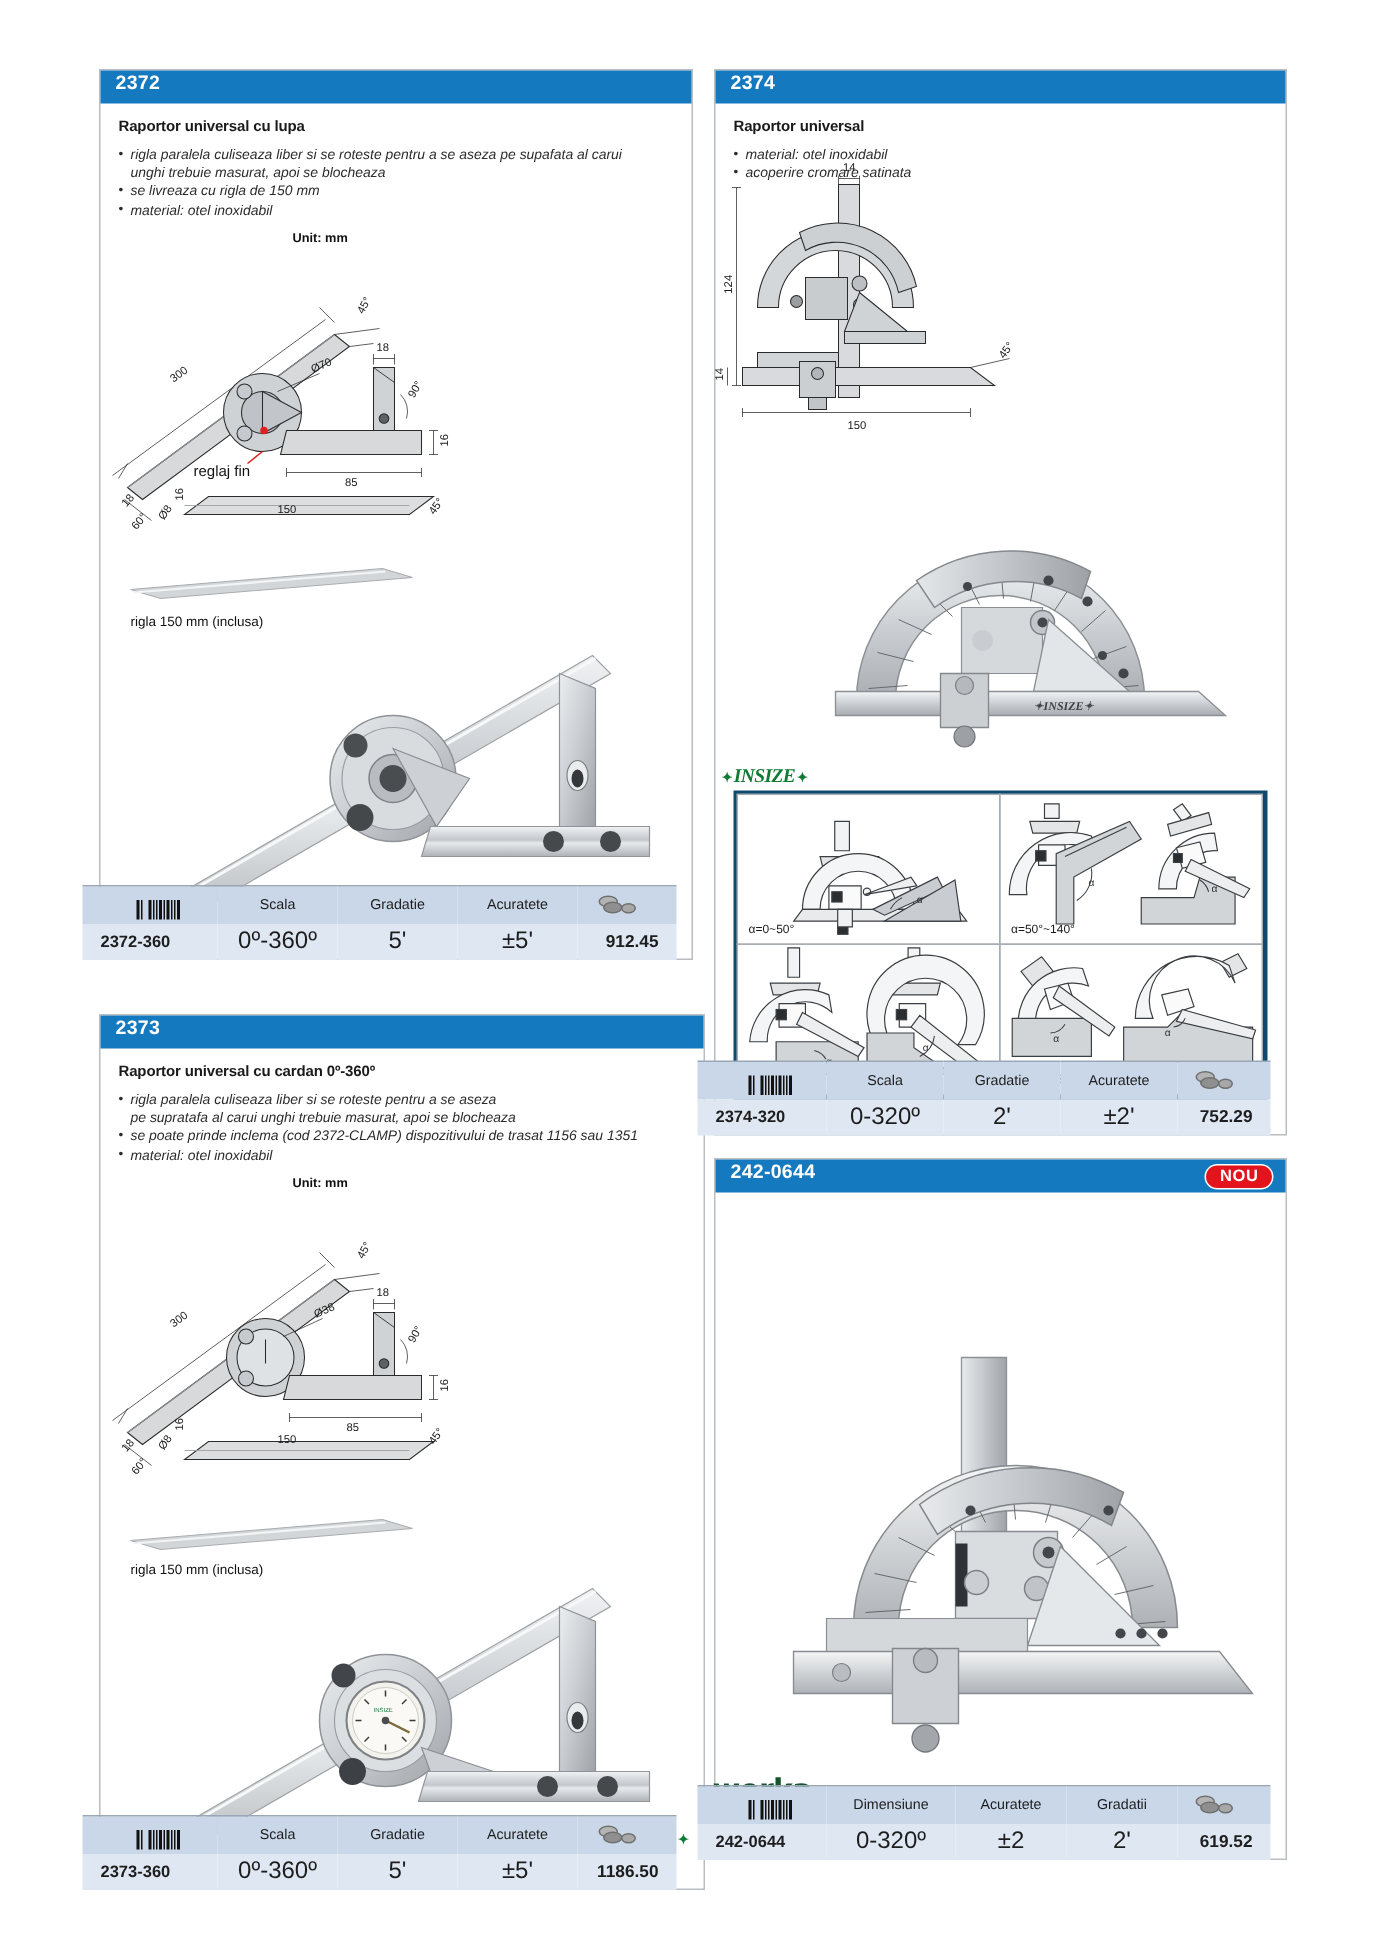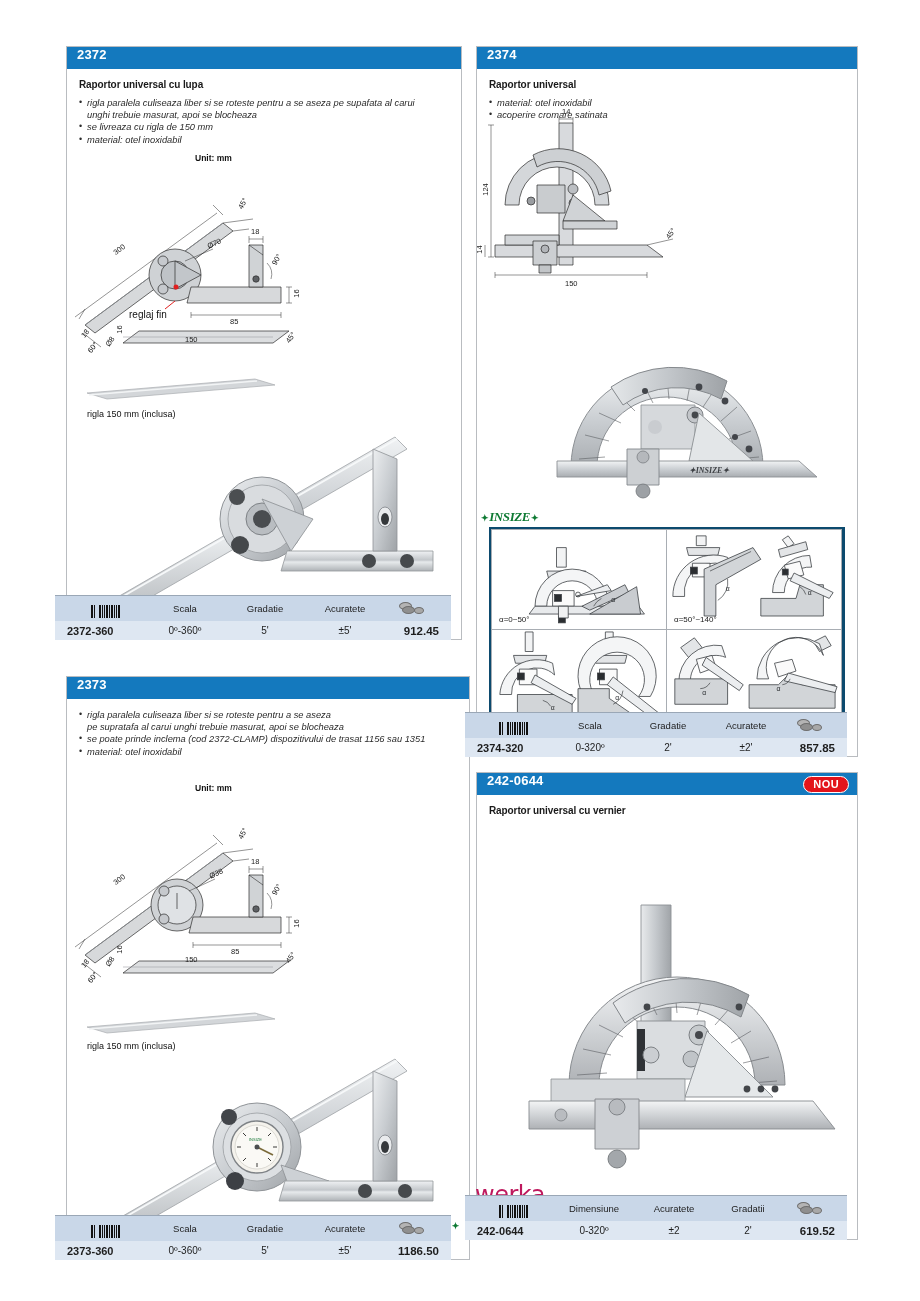--- a/index.html
+++ b/index.html
@@ -80,21 +80,21 @@
   }
   .spec-table th, .spec-table td {
     font-size: 9.5px;
     text-align: center;
     color: #1d1d1d;
     padding: 3px 0 3px;
   }
   .spec-table thead tr { background: #c9d7e8; }
   .spec-table thead th { font-weight: normal; height: 17px; border-top: 1px solid #9aa7b6; }
   .spec-table tbody tr { background: #dee7f2; padding-left: 48px; }
-  .spec-table tbody td { height: 19px; font-size: 10px; }
+  .spec-table tbody td { height: 19px; font-size: 16px; }
   .spec-table .c-code { font-weight: bold; text-align: left; padding-left: 12px; font-size: 11px; }
   .spec-table .c-price { font-weight: bold; text-align: right; padding-right: 12px; font-size: 11.5px; }
   .th-code { text-align: left; padding-left: 12px !important; }
   .th-price { text-align: right; padding-right: 12px !important; }
 
   .barcode { display: inline-block; height: 13px; line-height: 0; }
   .barcode i {
     display: inline-block;
     width: 1px; height: 13px;
     background: #111;
@@ -121,23 +121,23 @@
     font-style: italic;
     font-weight: bold;
     color: #0e7a33;
     font-size: 13px;
     letter-spacing: -.4px;
     white-space: nowrap;
   }
   .insize-logo::before { content: "✦"; font-size: 9px; margin-right: 1px; font-style: normal; }
   .insize-logo::after  { content: "✦"; font-size: 9px; margin-left: 1px; font-style: normal; }
   .werka-logo {
-    color: #be185d;
-    font-size: 24px;
-    font-weight: normal;
+    color: #14532d;
+    font-size: 20px;
+    font-weight: bold;
     letter-spacing: -.5px;
     font-family: "DejaVu Sans", sans-serif;
   }
 
   
   .draw { position: absolute; }
   .dim-label {
     position: absolute;
     font-size: 7.5px;
     color: #1a1a1a;
@@ -322,20 +322,21 @@
         </tbody>
       </table>
     </div>
   </div>
 
   <div class="panel" style="left:66px; top:676px; width:404px; height:584px;">
     <div class="panel-header">
       <span class="panel-code">2373</span>
     </div>
     <div class="panel-body">
+      <div class="prod-title">Raportor universal cu cardan 0º-360º</div>
       <ul class="bullets">
         <li>rigla paralela culiseaza liber si se roteste pentru a se aseza
 pe supratafa al carui unghi trebuie masurat, apoi se blocheaza</li>
         <li>se poate prinde inclema  (cod 2372-CLAMP) dispozitivului de trasat 1156 sau 1351</li>
         <li>material: otel inoxidabil</li>
       </ul>
 
       <div class="draw" style="left:0; top:88px; width:372px; height:200px;">
         <svg width="372" height="200" viewBox="0 0 372 200">
           <g fill="none" stroke="#2b2b2b" stroke-width="0.7">
@@ -695,34 +696,33 @@
               <span class="coins"><span class="c1"></span><span class="c2"></span><span class="c3"></span></span>
             </th>
           </tr>
         </thead>
         <tbody>
           <tr>
             <td class="c-code">2374-320</td>
             <td>0-320º</td>
             <td>2'</td>
             <td>±2'</td>
-            <td class="c-price">857.85</td>
+            <td class="c-price">752.29</td>
           </tr>
         </tbody>
       </table>
     </div>
   </div>
 
   <div class="panel" style="left:476px; top:772px; width:382px; height:468px;">
     <div class="panel-header">
       <span class="panel-code">242-0644</span>
       <span class="badge-nou">NOU</span>
     </div>
     <div class="panel-body">
-      <div class="prod-title">Raportor universal cu vernier</div>
 
       <svg class="photo" style="left:48px; top:108px;" width="330" height="290">
         <defs>
           <linearGradient id="m7" x1="0" y1="0" x2="0" y2="1">
             <stop offset="0%" stop-color="#f4f5f6"></stop>
               <stop offset="50%" stop-color="#d0d3d6"></stop>
             <stop offset="100%" stop-color="#aeb1b5"></stop>
           </linearGradient>
           <linearGradient id="m8" x1="0" y1="0" x2="1" y2="0">
             <stop offset="0%" stop-color="#e8eaec"></stop>

